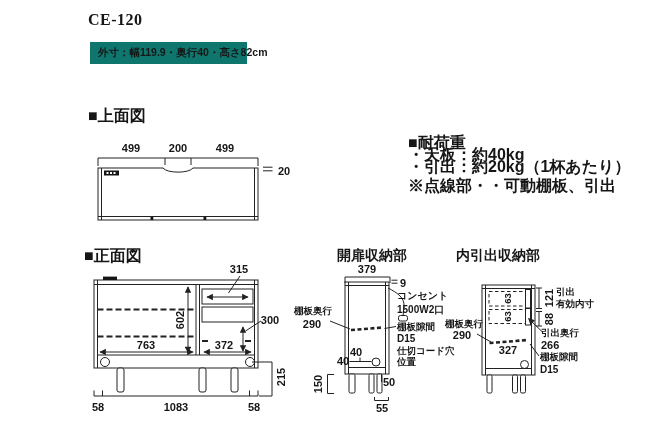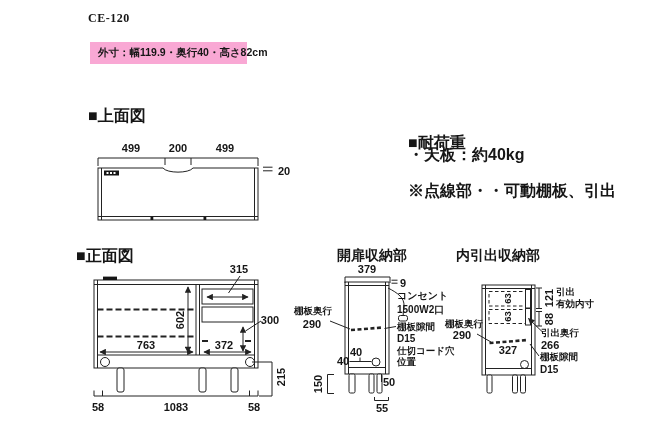--- a/index.html
+++ b/index.html
@@ -1,25 +1,25 @@
 <!DOCTYPE html>
 <html><head>
 <meta charset="utf-8">
 <style>
   html,body{margin:0;padding:0;background:#fff;}
   #canvas{position:relative;width:664px;height:443px;background:#ffffff;overflow:hidden;
           font-family:"Liberation Sans",sans-serif;color:#161616;}
   .abs{position:absolute;}
-  #model-title{left:88px;top:11px;font-family:"Liberation Serif",serif;font-size:12px;font-weight:bold;letter-spacing:.5px;}
-  #size-banner{left:90px;top:42px;width:157px;height:22px;background:#f9a8d4;display:flex;align-items:center;
+  #model-title{left:88px;top:11px;font-family:"Liberation Serif",serif;font-size:16px;font-weight:bold;letter-spacing:.5px;}
+  #size-banner{left:90px;top:42px;width:157px;height:22px;background:#0f766e;display:flex;align-items:center;
                padding-left:8px;box-sizing:border-box;font-size:10.5px;font-weight:bold;white-space:nowrap;}
   .sec-label{font-size:16px;font-weight:bold;}
   .sub-label{font-size:14px;font-weight:bold;}
   #load-block{left:408px;top:137px;font-size:16px;font-weight:bold;line-height:12.2px;white-space:nowrap;}
-  #load-note{margin-top:24px;text-align:right;}
+  #load-note{margin-top:6px;}
   svg{position:absolute;left:0;top:0;}
   .ln{fill:none;stroke:#222;stroke-width:1;}
   .leg{fill:#fff;stroke:#222;stroke-width:1;}
   .dash2{fill:none;stroke:#222;stroke-width:1.8;stroke-dasharray:6 3;}
   .dashT{fill:none;stroke:#222;stroke-width:2.6;stroke-dasharray:4 2.5;}
   .dashbox{fill:none;stroke:#222;stroke-width:1;stroke-dasharray:3.5 2.5;}
   .t11{font:bold 11px "Liberation Sans",sans-serif;fill:#161616;}
   .t10{font:bold 10px "Liberation Sans",sans-serif;fill:#161616;}
   .t95{font:bold 9.5px "Liberation Sans",sans-serif;fill:#161616;}
 </style>
@@ -151,23 +151,24 @@
       <circle class="ln" cx="524.5" cy="364.5" r="4"></circle>
       <rect class="leg" x="487" y="375" width="5" height="18" rx="1.5"></rect>
       <rect class="leg" x="512.5" y="375" width="5" height="18" rx="1.5"></rect>
       <rect class="leg" x="520.5" y="375" width="5" height="18" rx="1.5"></rect>
     </g>
   </svg>
 
   <div class="abs" id="model-title">CE-120</div>
   <div class="abs" id="size-banner">外寸：幅119.9・奥行40・高さ82cm</div>
   <div class="abs sec-label" style="left:88px;top:106px;">■上面図</div>
-  <div class="abs sec-label" style="left:76px;top:246px;">■正面図</div>
+  <div class="abs sec-label" style="left:84px;top:246px;">■正面図</div>
   <div class="abs sub-label" style="left:337px;top:247px;">開扉収納部</div>
   <div class="abs sub-label" style="left:456px;top:247px;">内引出収納部</div>
 
   <div class="abs" id="load-block">
     <div>■耐荷重</div>
     <div>・天板：約40kg</div>
+    <div>・引出：約20kg（1杯あたり）</div>
     <div id="load-note">※点線部・・可動棚板、引出</div>
   </div>
 
 </div>
 
 </body></html>

